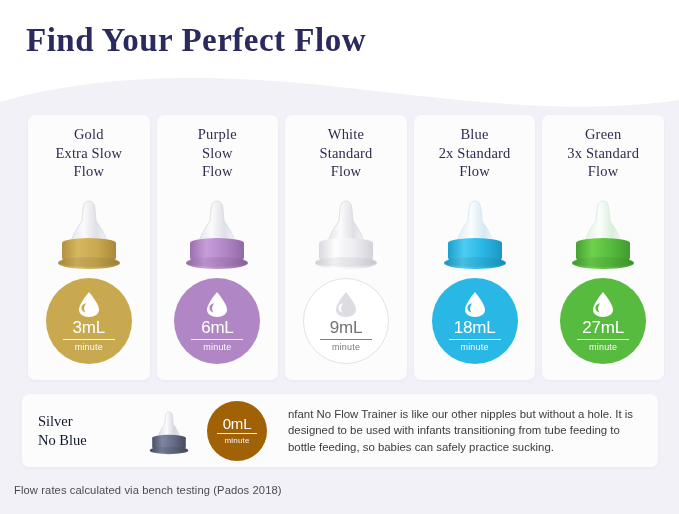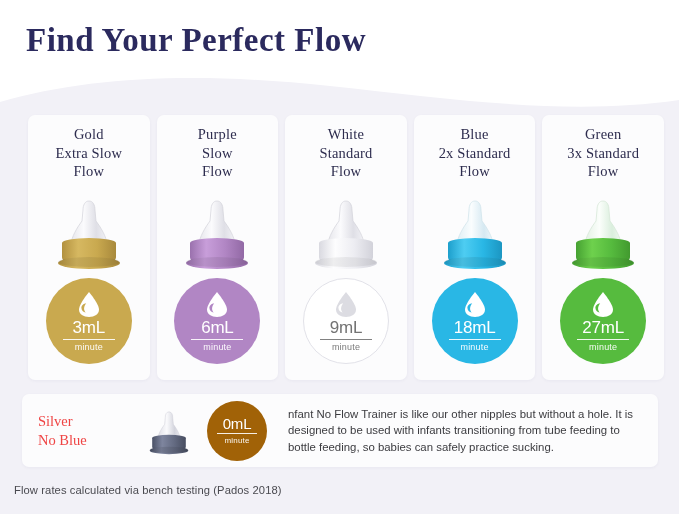--- a/index.html
+++ b/index.html
@@ -129,21 +129,21 @@
     box-shadow: 0 1px 3px rgba(90,85,130,0.06);
     display: flex;
     align-items: center;
   }
   .bottom-label {
     width: 110px;
     padding-left: 16px;
     font-family: "Liberation Serif", serif;
     font-size: 14.5px;
     line-height: 1.3;
-    color: #ef4444;
+    color: #0f172a;
   }
   .bottom-label span { display: block; white-space: nowrap; }
   .bottom-nipple {
     width: 74px;
     display: flex;
     justify-content: center;
     align-items: flex-end;
     height: 66px;
     padding-bottom: 2px;
   }

